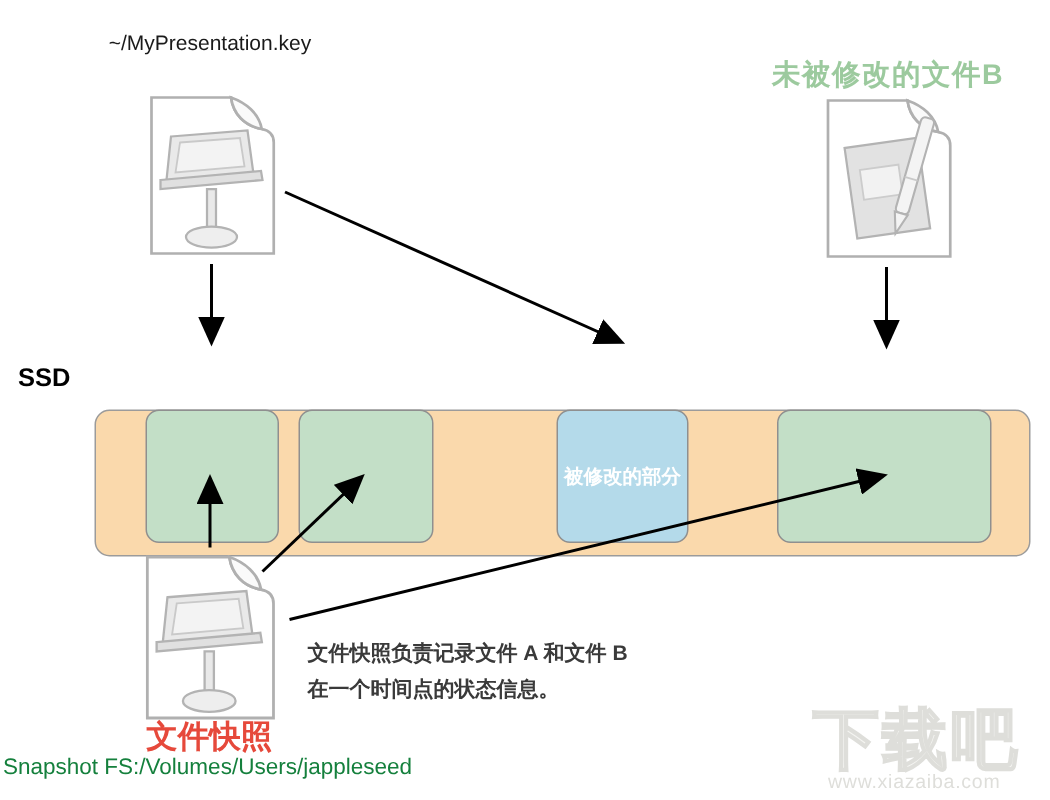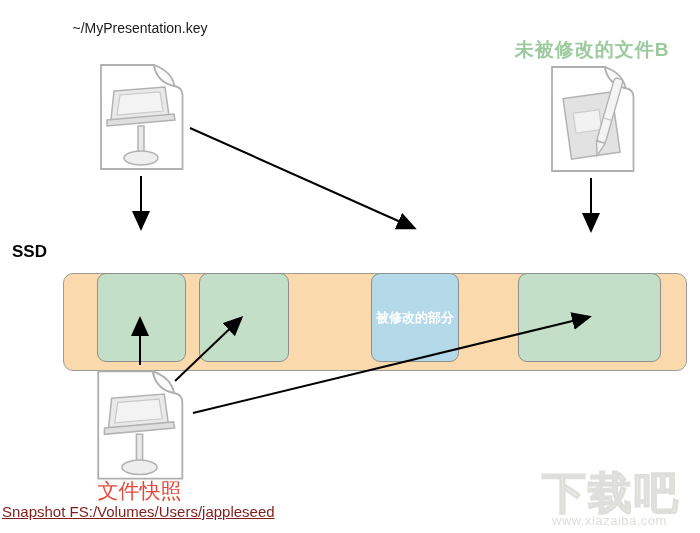--- a/index.html
+++ b/index.html
@@ -32,24 +32,24 @@
   .block-modified{
     background:#B4DAEA;display:flex;align-items:center;justify-content:center;
     color:#ffffff;font-size:13px;font-weight:700;white-space:nowrap;
   }
   .b1{left:33px;width:89px;}
   .b2{left:135px;width:90px;}
   .b3{left:307px;width:88px;}
   .b4{left:454px;width:143px;}
 
   
-  .snapshot-cn{font-size:21px;font-weight:400;color:#E6493B;text-align:center;white-space:nowrap;}
+  .snapshot-cn{font-size:21px;font-weight:700;color:#E6493B;text-align:center;white-space:nowrap;}
   .desc{font-size:14px;font-weight:700;color:#3a3a3a;line-height:24px;white-space:nowrap;}
 
-  .footer-path{font-size:15px;color:#7f1d1d;white-space:nowrap;text-decoration:underline;}
+  .footer-path{font-size:15px;color:#15803d;white-space:nowrap;}
 
   
   .wm-title{
     font-size:44px;font-weight:700;letter-spacing:2px;
     color:#f4f4f1;-webkit-text-stroke:1.4px #dedeb;
     -webkit-text-stroke:1.4px #dededa;white-space:nowrap;
   }
   .wm-url{font-size:13px;color:#dededa;white-space:nowrap;letter-spacing:.5px;}
 
   svg{display:block;}
@@ -110,20 +110,24 @@
       <polygon points="20,30 71,26 75,55 17,59" fill="#e9e9e9" stroke="#b3b3b3" stroke-width="1.5"></polygon>
       <polygon points="26,34 66,31 69,50 23,54" fill="#f3f3f3" stroke="#c9c9c9" stroke-width="1.2"></polygon>
       <polygon points="13,59 80,53 81,59 13,65" fill="#e0e0e0" stroke="#b3b3b3" stroke-width="1.5"></polygon>
       <polygon points="44,65 50,65 50,92 44,92" fill="#e9e9e9" stroke="#b3b3b3" stroke-width="1.5"></polygon>
       <ellipse cx="47" cy="97" rx="17" ry="7" fill="#eeeeee" stroke="#b3b3b3" stroke-width="1.5"></ellipse>
     </svg>
   </div>
 
   <div class="abs snapshot-cn" style="left:92px;top:477px;width:95px;">文件快照</div>
 
+  <div class="abs desc" style="left:205px;top:423px;">
+    <div>文件快照负责记录文件 A 和文件 B</div>
+    <div>在一个时间点的状态信息。</div>
+  </div>
 
   <div class="abs footer-path" style="left:2px;top:503px;">Snapshot FS:/Volumes/Users/jappleseed</div>
 
   <div class="abs wm-title" style="left:542px;top:464px;">下载吧</div>
   <div class="abs wm-url" style="left:552px;top:513px;">www.xiazaiba.com</div>
 
   <svg class="abs overlay" width="700" height="533" viewBox="0 0 700 533">
     <defs>
       <marker id="ah" markerWidth="10" markerHeight="9" refX="8.5" refY="4.5" orient="auto">
         <path d="M0,0 L10,4.5 L0,9 Z" fill="#000"></path>

